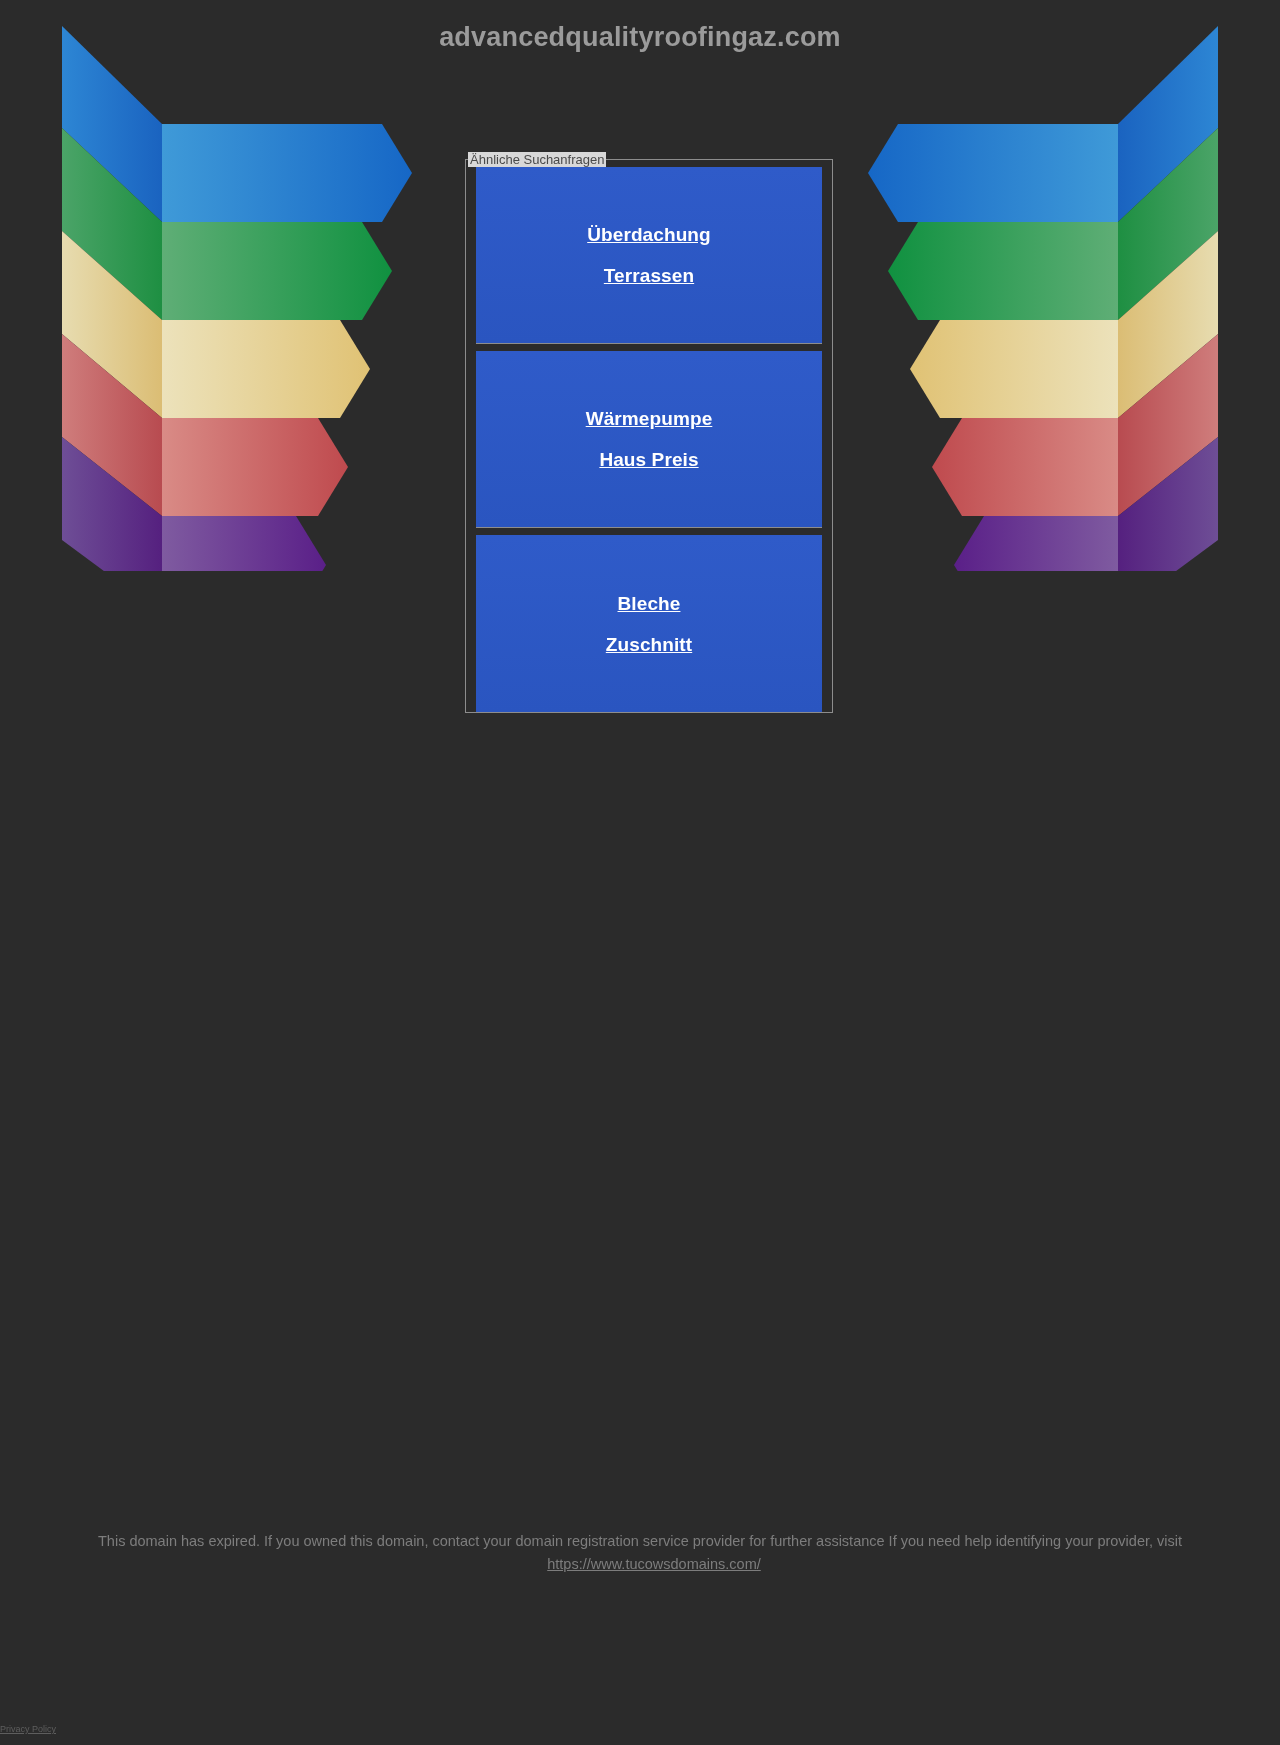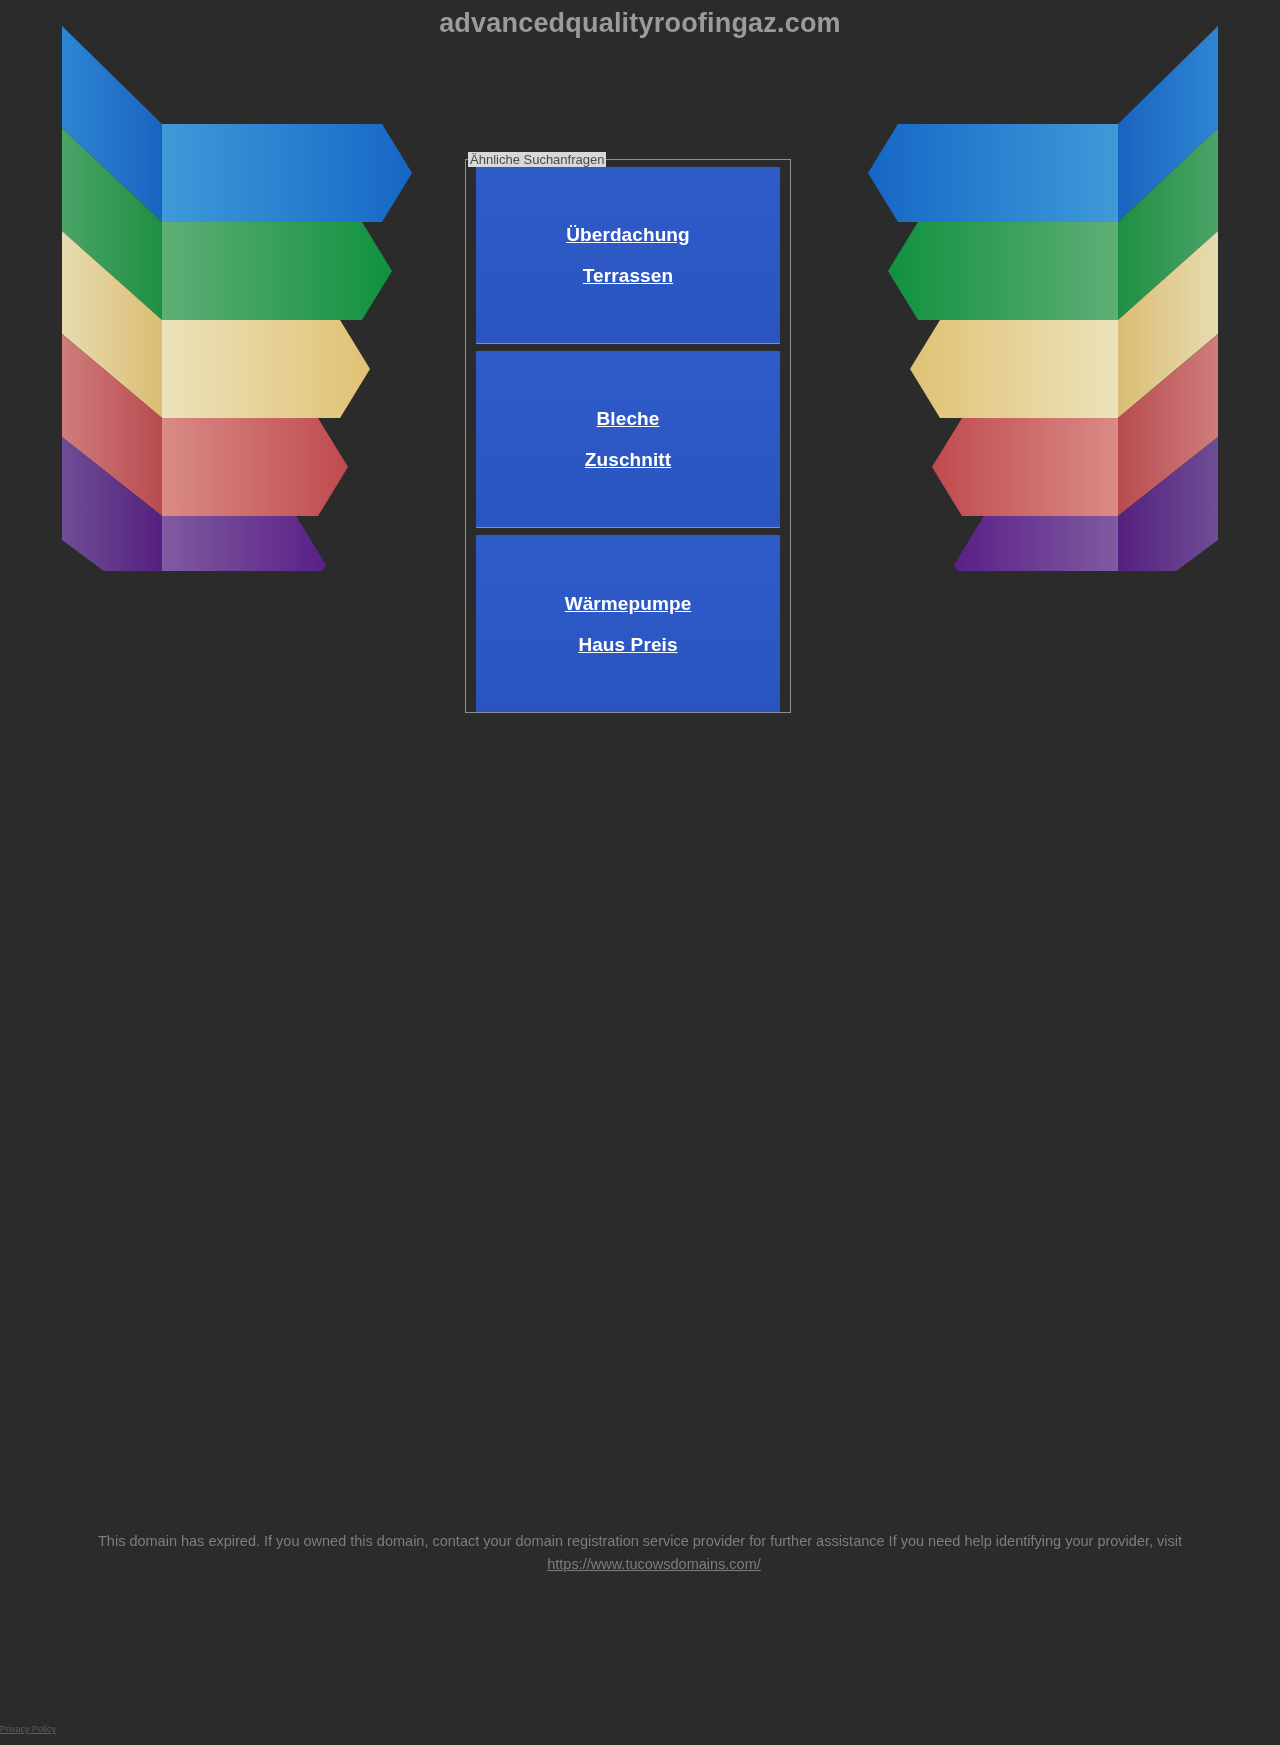--- a/index.html
+++ b/index.html
@@ -8,21 +8,21 @@
     min-height:1745px;
     background:#2b2b2b;
     font-family:"Liberation Sans", sans-serif;
     position:relative;
     overflow:hidden;
   }
 
   
   .page-title{
     position:absolute;
-    top:8px; left:0; right:0;
+    top:22px; left:0; right:0;
     text-align:center;
     font-size:27px;
     font-weight:bold;
     color:#9b9b9b;
     letter-spacing:.2px;
     z-index:5;
   }
 
   
   .deco{
@@ -34,21 +34,21 @@
     pointer-events:none;
   }
   .deco-left{ left:62px; }
   .deco-right{ right:62px; }
 
   
   .related-box{
     position:absolute;
     left:465px;
     top:152px;
-    width:326px;
+    width:368px;
     border:1px solid #8d8d8d;
     border-top:1px solid #8d8d8d;
     padding:0;
     margin:0;
     background:transparent;
     z-index:4;
     box-sizing:border-box;
   }
   .related-legend{
     font-size:13px;
@@ -206,32 +206,32 @@
   <div class="card">
     <div class="card-inner">
       <a class="card-link" href="#">Überdachung</a>
       <a class="card-link" href="#">Terrassen</a>
     </div>
   </div>
 
 
   <div class="card">
     <div class="card-inner">
+      <a class="card-link" href="#">Wärmepumpe</a>
+      <a class="card-link" href="#">Haus Preis</a>
+    </div>
+  </div>
+
+  <div class="card">
+    <div class="card-inner">
       <a class="card-link" href="#">Bleche</a>
       <a class="card-link" href="#">Zuschnitt</a>
     </div>
   </div>
 
-  <div class="card">
-    <div class="card-inner">
-      <a class="card-link" href="#">Wärmepumpe</a>
-      <a class="card-link" href="#">Haus Preis</a>
-    </div>
-  </div>
-
 
 </fieldset>
 
 <div class="footer-note">
   <span>This domain has expired. If you owned this domain, contact your domain registration service provider for further assistance  If you need help identifying your provider, visit </span><a href="#">https://www.tucowsdomains.com/</a>
 </div>
 
 <div class="privacy">
   <a href="#">Privacy Policy</a>
 </div>

